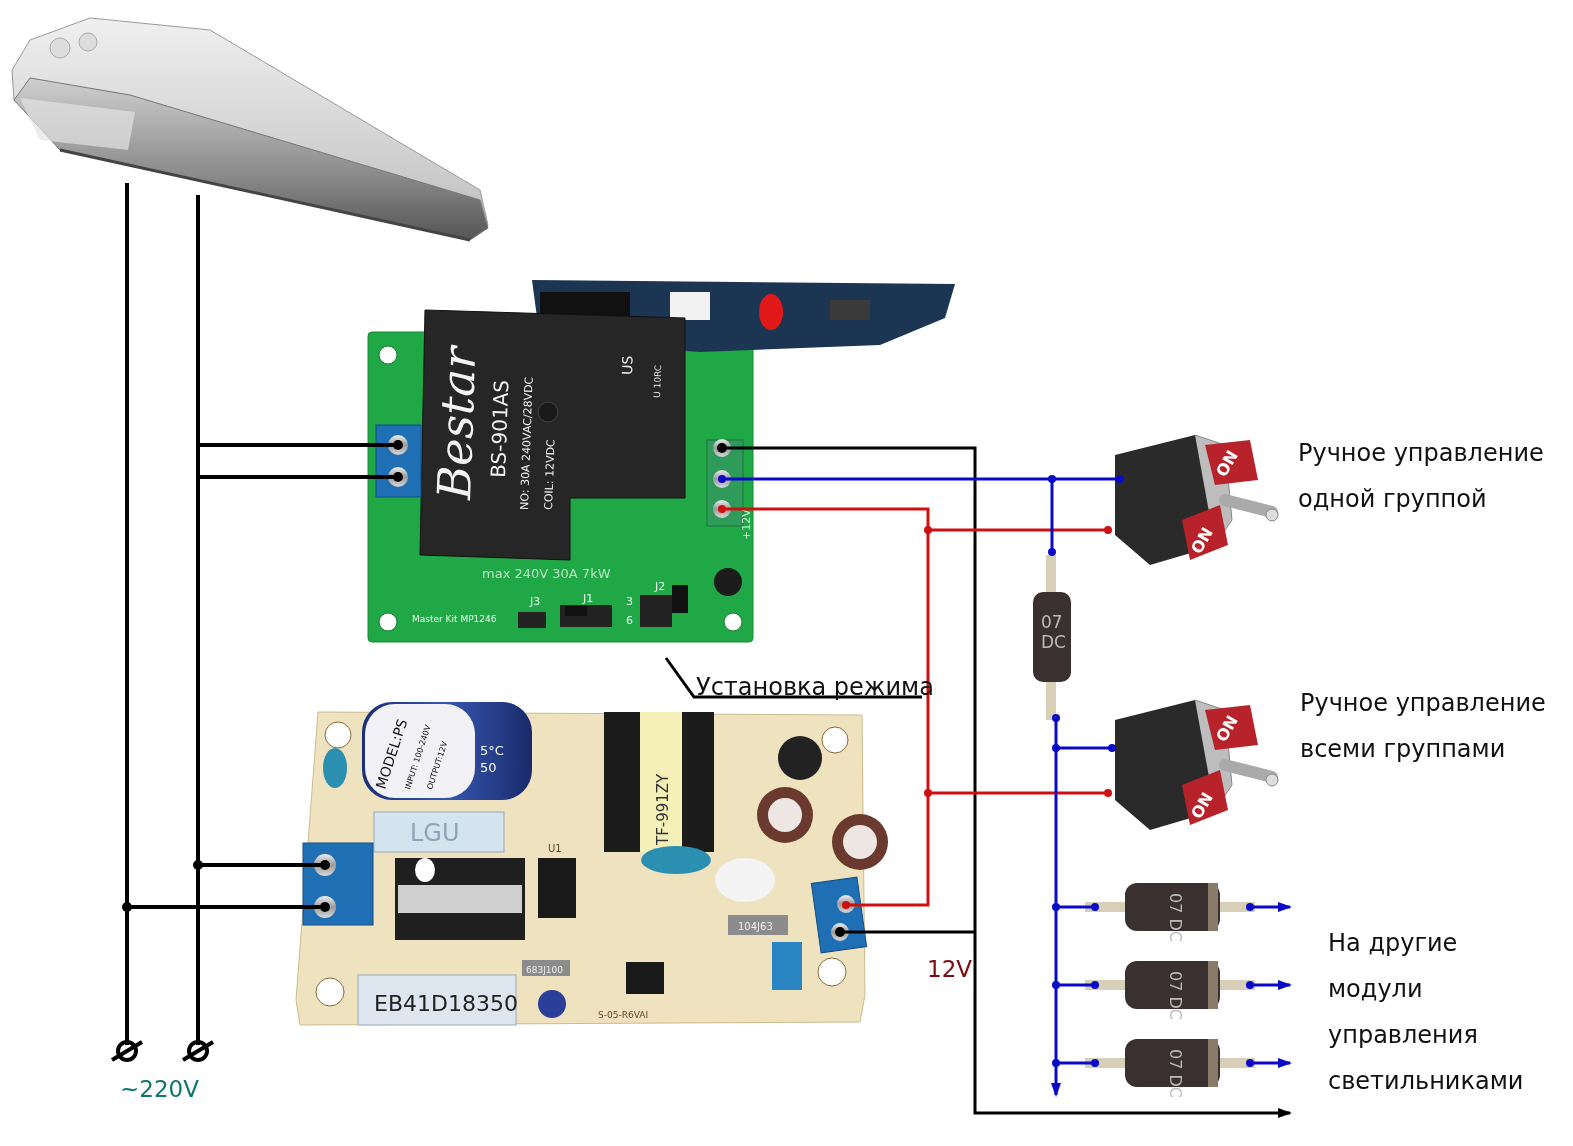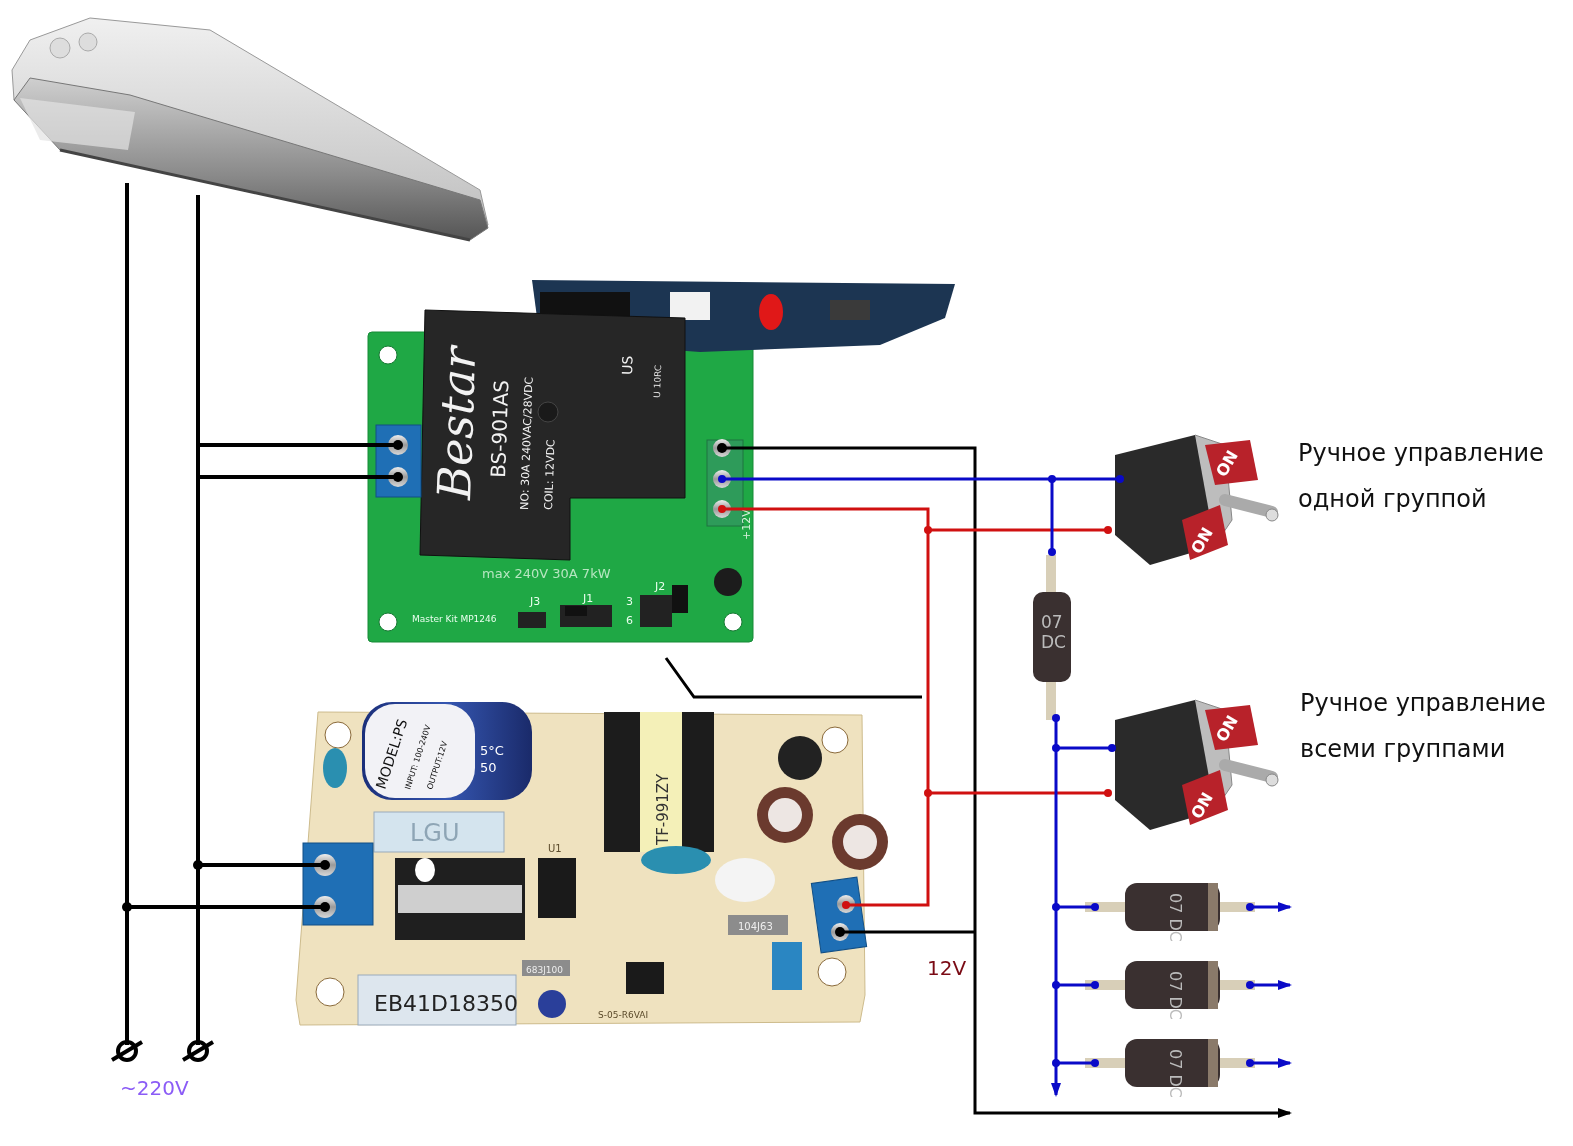--- a/index.html
+++ b/index.html
@@ -1,20 +1,20 @@
 <!DOCTYPE html>
 <html><head>
 <meta charset="utf-8">
 <style>
   html, body { margin: 0; padding: 0; background: #ffffff; }
   body { width: 1573px; height: 1146px; position: relative; overflow: hidden;
          font-family: "DejaVu Sans", "Liberation Sans", sans-serif; }
   #stage { position: absolute; left: 0; top: 0; width: 1573px; height: 1146px; }
   .label { position: absolute; color: #111; font-size: 24px; line-height: 46px; white-space: pre-line; }
-  .volt  { position: absolute; font-size: 20px; text-align: right; }
+  .volt  { position: absolute; font-size: 23px; text-align: right; }
   .pcb-text { font-family: "DejaVu Sans", sans-serif; }
 </style>
 </head>
 <body>
 
 <div id="stage">
 <svg id="svg" width="1573" height="1146" viewBox="0 0 1573 1146" xmlns="http://www.w3.org/2000/svg">
   <defs>
     <linearGradient id="lampTop" x1="0" y1="0" x2="0" y2="1">
       <stop offset="0" stop-color="#f0f0f0"></stop>
@@ -284,19 +284,24 @@
   </g>
   <g>
     <circle cx="198" cy="1051" r="9" fill="none" stroke="#000" stroke-width="4"></circle>
     <line x1="183" y1="1060" x2="213" y2="1042" stroke="#000" stroke-width="4"></line>
   </g>
 
   <polyline points="666,658 694,697 922,697" fill="none" stroke="#000" stroke-width="3"></polyline>
 </svg>
 
 
+<div class="label" style="left:696px; top:664px;">Установка режима</div>
 <div class="label" style="left:1298px; top:430px;">Ручное управление
 одной группой</div>
 <div class="label" style="left:1300px; top:680px;">Ручное управление
 всеми группами</div>
-<div class="volt" style="left:120px; top:1076px; color:#8b5cf6;">~220V</div>
+<div class="label" style="left:1328px; top:920px;">На другие
+модули
+управления
+светильниками</div>
+<div class="volt" style="left:120px; top:1076px; color:#0f766e;">~220V</div>
 <div class="volt" style="left:927px; top:956px; color:#7a0a14;">12V</div>
 </div>
 
 </body></html>

